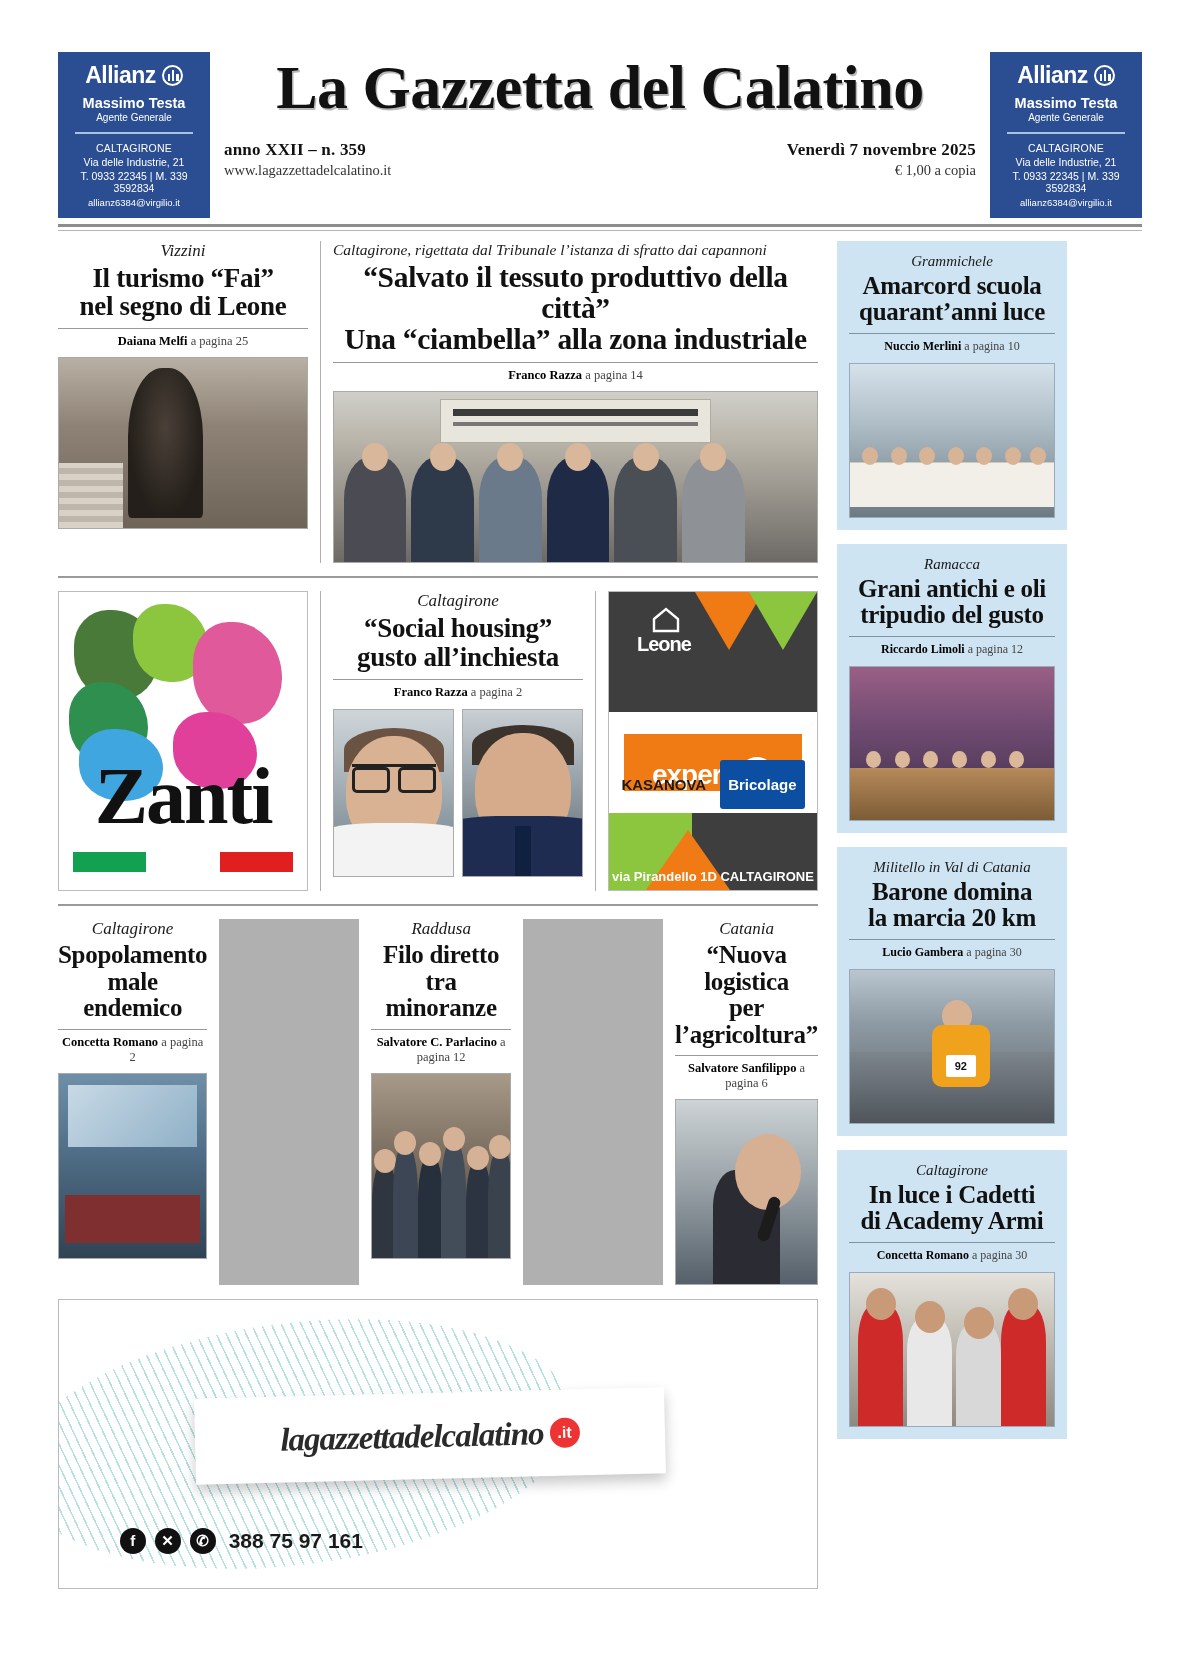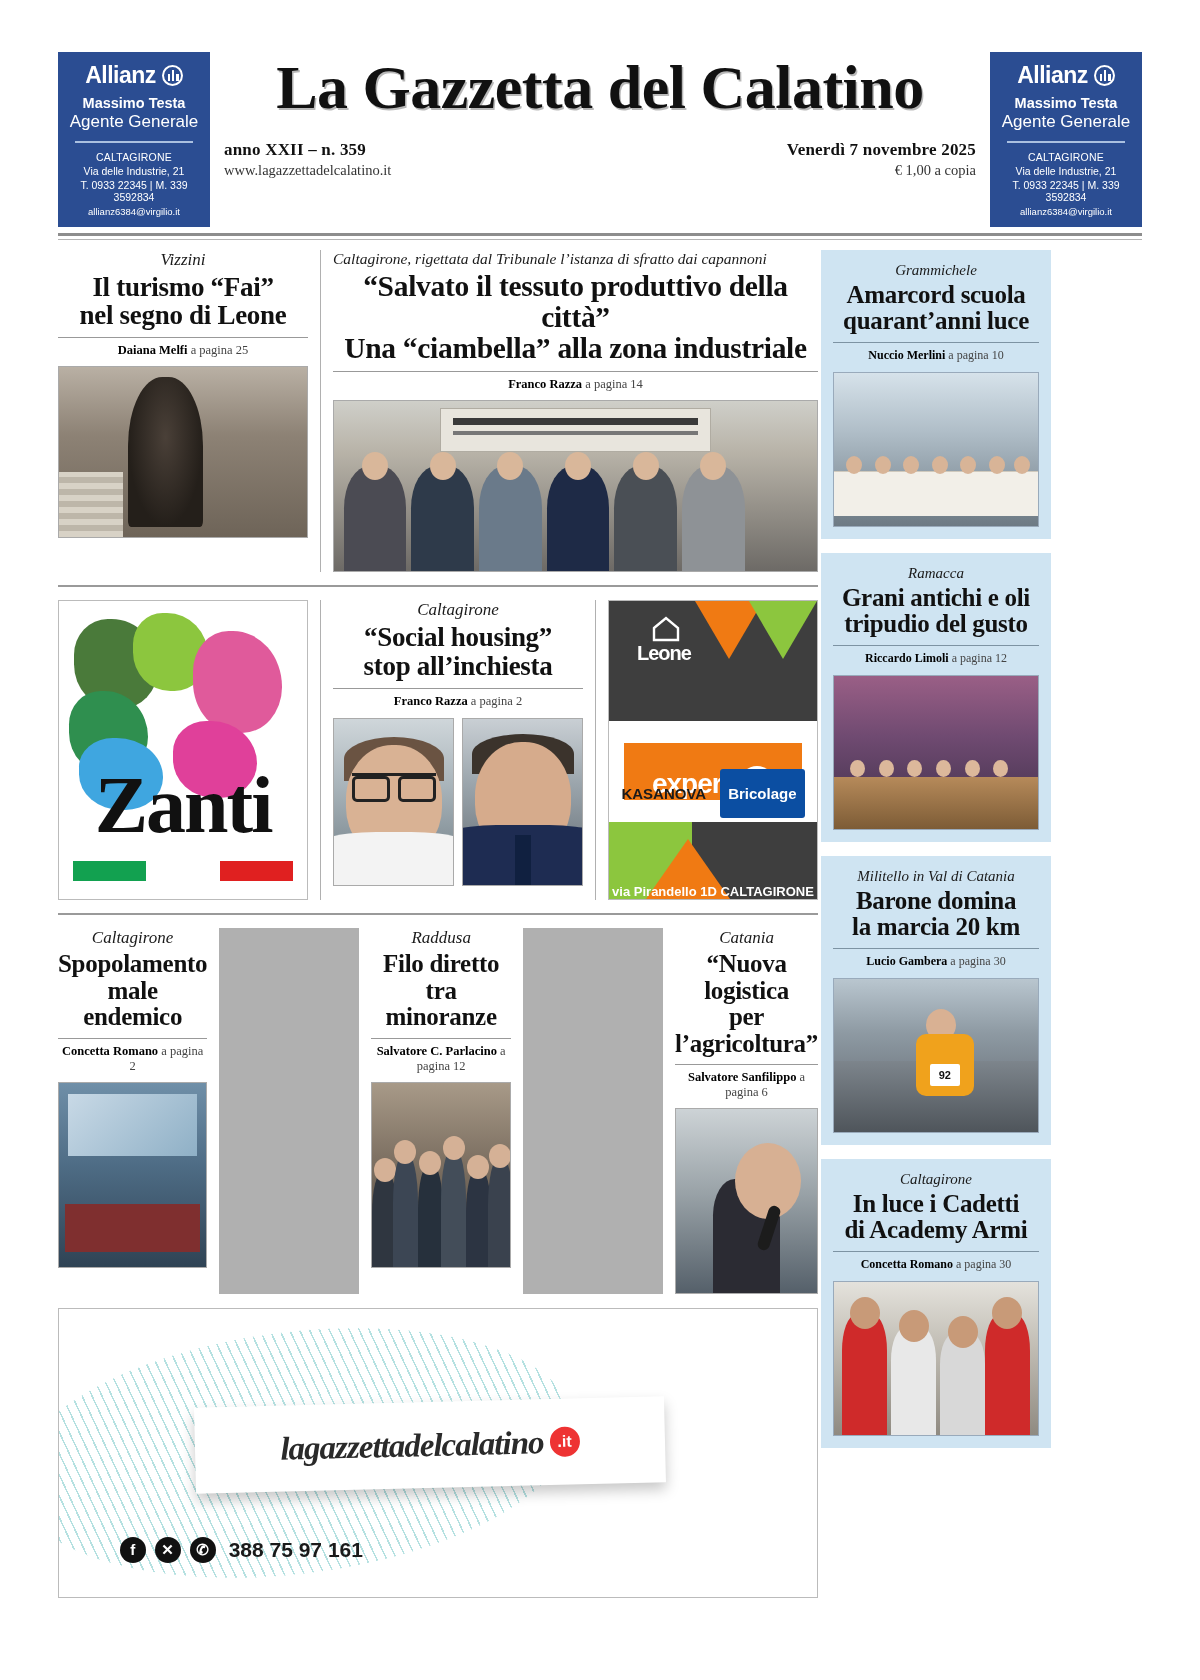--- a/index.html
+++ b/index.html
@@ -30,21 +30,21 @@
   }
   .allianz-top { display: flex; align-items: center; justify-content: space-between; gap: 6px; }
   .allianz-name { font-size: 23px; font-weight: bold; letter-spacing: -0.5px; }
   .allianz-mark { width: 21px; height: 21px; border: 2.2px solid #fff; border-radius: 50%;
     position: relative; display: inline-block; }
   .allianz-mark i { position: absolute; background: #fff; width: 2.2px; bottom: 3px; display: block; }
   .allianz-mark i:nth-child(1) { left: 4.2px; height: 7px; }
   .allianz-mark i:nth-child(2) { left: 8.4px; height: 11px; }
   .allianz-mark i:nth-child(3) { left: 12.6px; height: 7px; }
   .allianz-agent { font-size: 14.5px; font-weight: bold; margin-top: 6px; }
-  .allianz-role { font-size: 17px; margin-top: 1px; font-weight: normal; }
+  .allianz-role { font-size: 10px; margin-top: 1px; font-weight: normal; }
   .allianz-rule { width: 84%; height: 1.6px; background: #aac0e0; margin: 9px 0 8px 0; }
   .allianz-city { font-size: 10.5px; letter-spacing: .2px; }
   .allianz-line { font-size: 10.5px; margin-top: 2px; }
   .allianz-mail { font-size: 9.5px; margin-top: 3px; }
 
   .masthead-center {
     flex: 1; padding: 0 14px; display: flex; flex-direction: column;
     justify-content: flex-start;
   }
   .paper-title {
@@ -65,21 +65,21 @@
   .meta-left { text-align: left; }
   .meta-right { text-align: right; }
   .meta-strong { font-size: 17px; font-weight: bold; letter-spacing: .2px; }
   .meta-sub { font-size: 14.5px; margin-top: 2px; color: #333; }
 
   .head-rule { margin: 6px 58px 0 58px; height: 3px; background: #8d8d8d; }
   .head-rule2 { margin: 3px 58px 0 58px; height: 1px; background: #b5b5b5; }
 
   
   .body-grid {
-    display: flex; gap: 3px;
+    display: flex; gap: 19px;
     padding: 10px 58px 0 58px;
   }
   .main-col { width: 760px; }
   .side-col { width: 230px; }
 
   
   .kicker {
     font-style: italic; text-align: center; font-size: 17px; color: #1a1a1a;
     margin-bottom: 3px;
   }
@@ -237,21 +237,21 @@
     font-family:"Liberation Sans",sans-serif; font-weight:bold; font-size:28px; letter-spacing:-1px;}
   .expert-bar .star { width:34px; height:34px; background:#fff; border-radius:50%;
     color:#f07a13; font-size:22px; line-height:34px; text-align:center; }
   .leone-brands { position:absolute; left:0; right:0; bottom:4px; display:flex;
     align-items:center; justify-content:center; gap:14px;
     font-family:"Liberation Sans",sans-serif; font-size:15px; font-weight:bold; }
   .kasanova { color:#1a1a1a; }
   .bricolage { color:#fff; background:#0b4ea2; padding:16px 8px; border-radius:3px; }
   .leone-bot { height:26%; background:#3e3e3e; position:relative; color:#fff;
     font-family:"Liberation Sans",sans-serif; font-size:13px; font-weight:bold;
-    display:flex; align-items:flex-end; justify-content:center; }
+    display:flex; align-items:flex-end; justify-content:center; padding-bottom:6px; }
   .leone-bot .lgreen { position:absolute; left:0; bottom:0; width:40%; height:100%; background:#8cc63e;}
   .leone-bot .lor { position:absolute; left:18%; bottom:0; width:0; height:0;
     border-left:42px solid transparent; border-right:42px solid transparent; border-bottom:60px solid #f07a13;}
   .leone-bot span { position:relative; z-index:2; }
 
   
   .promo { height: 290px; border: 1px solid #bbb; background: #fff; position: relative; overflow: hidden; margin-top: 14px; }
   .promo .swoosh { position:absolute; left:-6%; top:8%; width:74%; height:84%;
     background: repeating-linear-gradient(72deg, rgba(120,200,200,.55) 0 1.5px, rgba(255,255,255,0) 1.5px 9px);
     border-radius: 50% 50% 50% 50%; transform: rotate(-7deg); }
@@ -408,21 +408,21 @@
             </div>
           </div>
         </div>
 
         <div class="vrule"></div>
 
         <div class="r2-b">
           <div class="kicker">Caltagirone</div>
           <div class="headline">
             <div>“Social housing”</div>
-            <div>stop all’inchiesta</div>
+            <div>gusto all’inchiesta</div>
           </div>
           <div class="byline">
             <b>Franco Razza</b>
             <span>a pagina 2</span>
           </div>
           <div class="photos">
             <div class="photo ph-portrait-a">
               <div class="hair"></div>
                 <div class="face"></div>
                 <div class="glass"></div>

